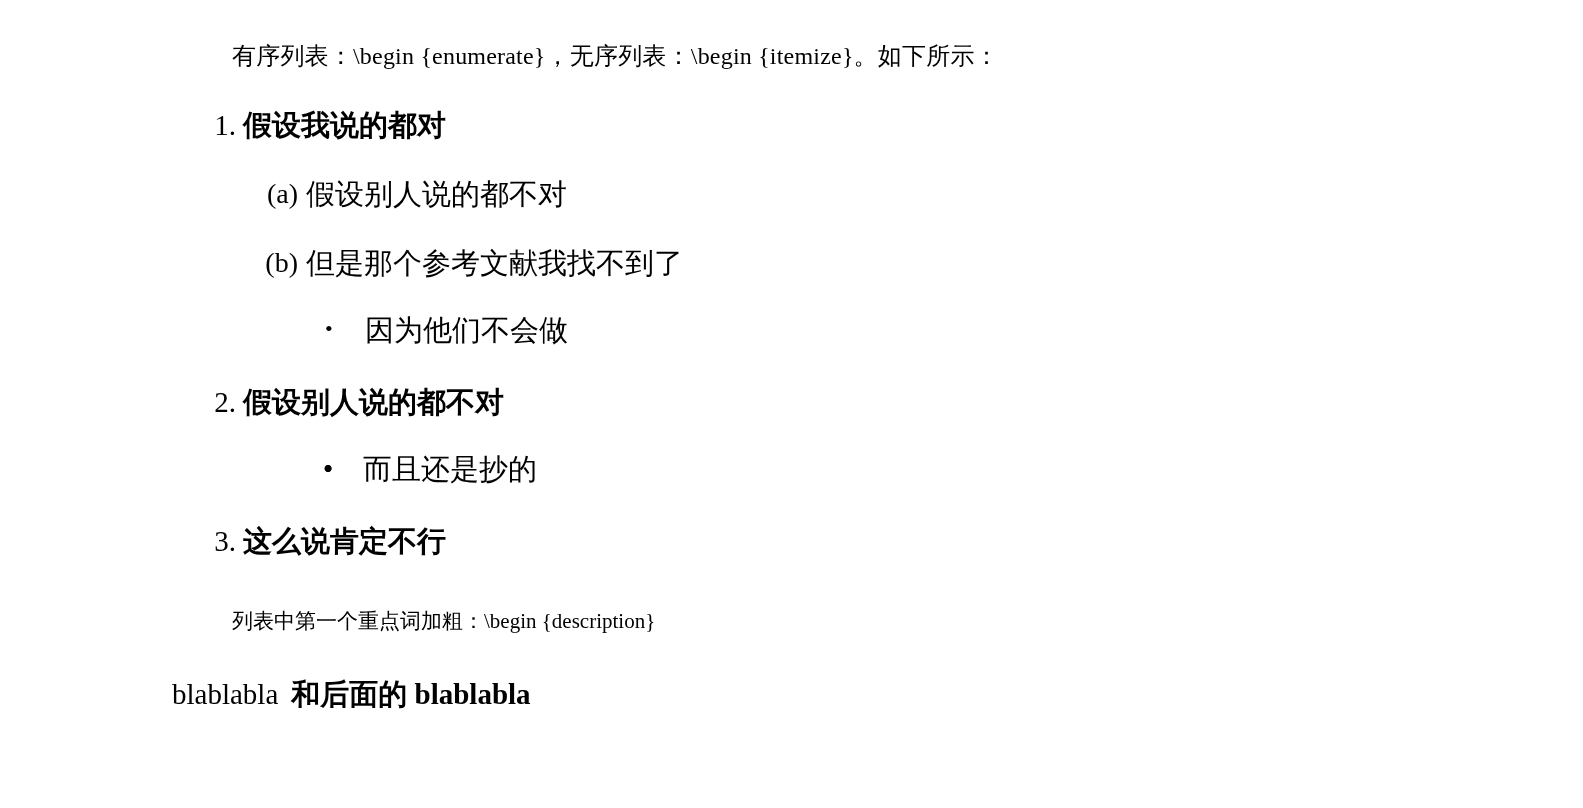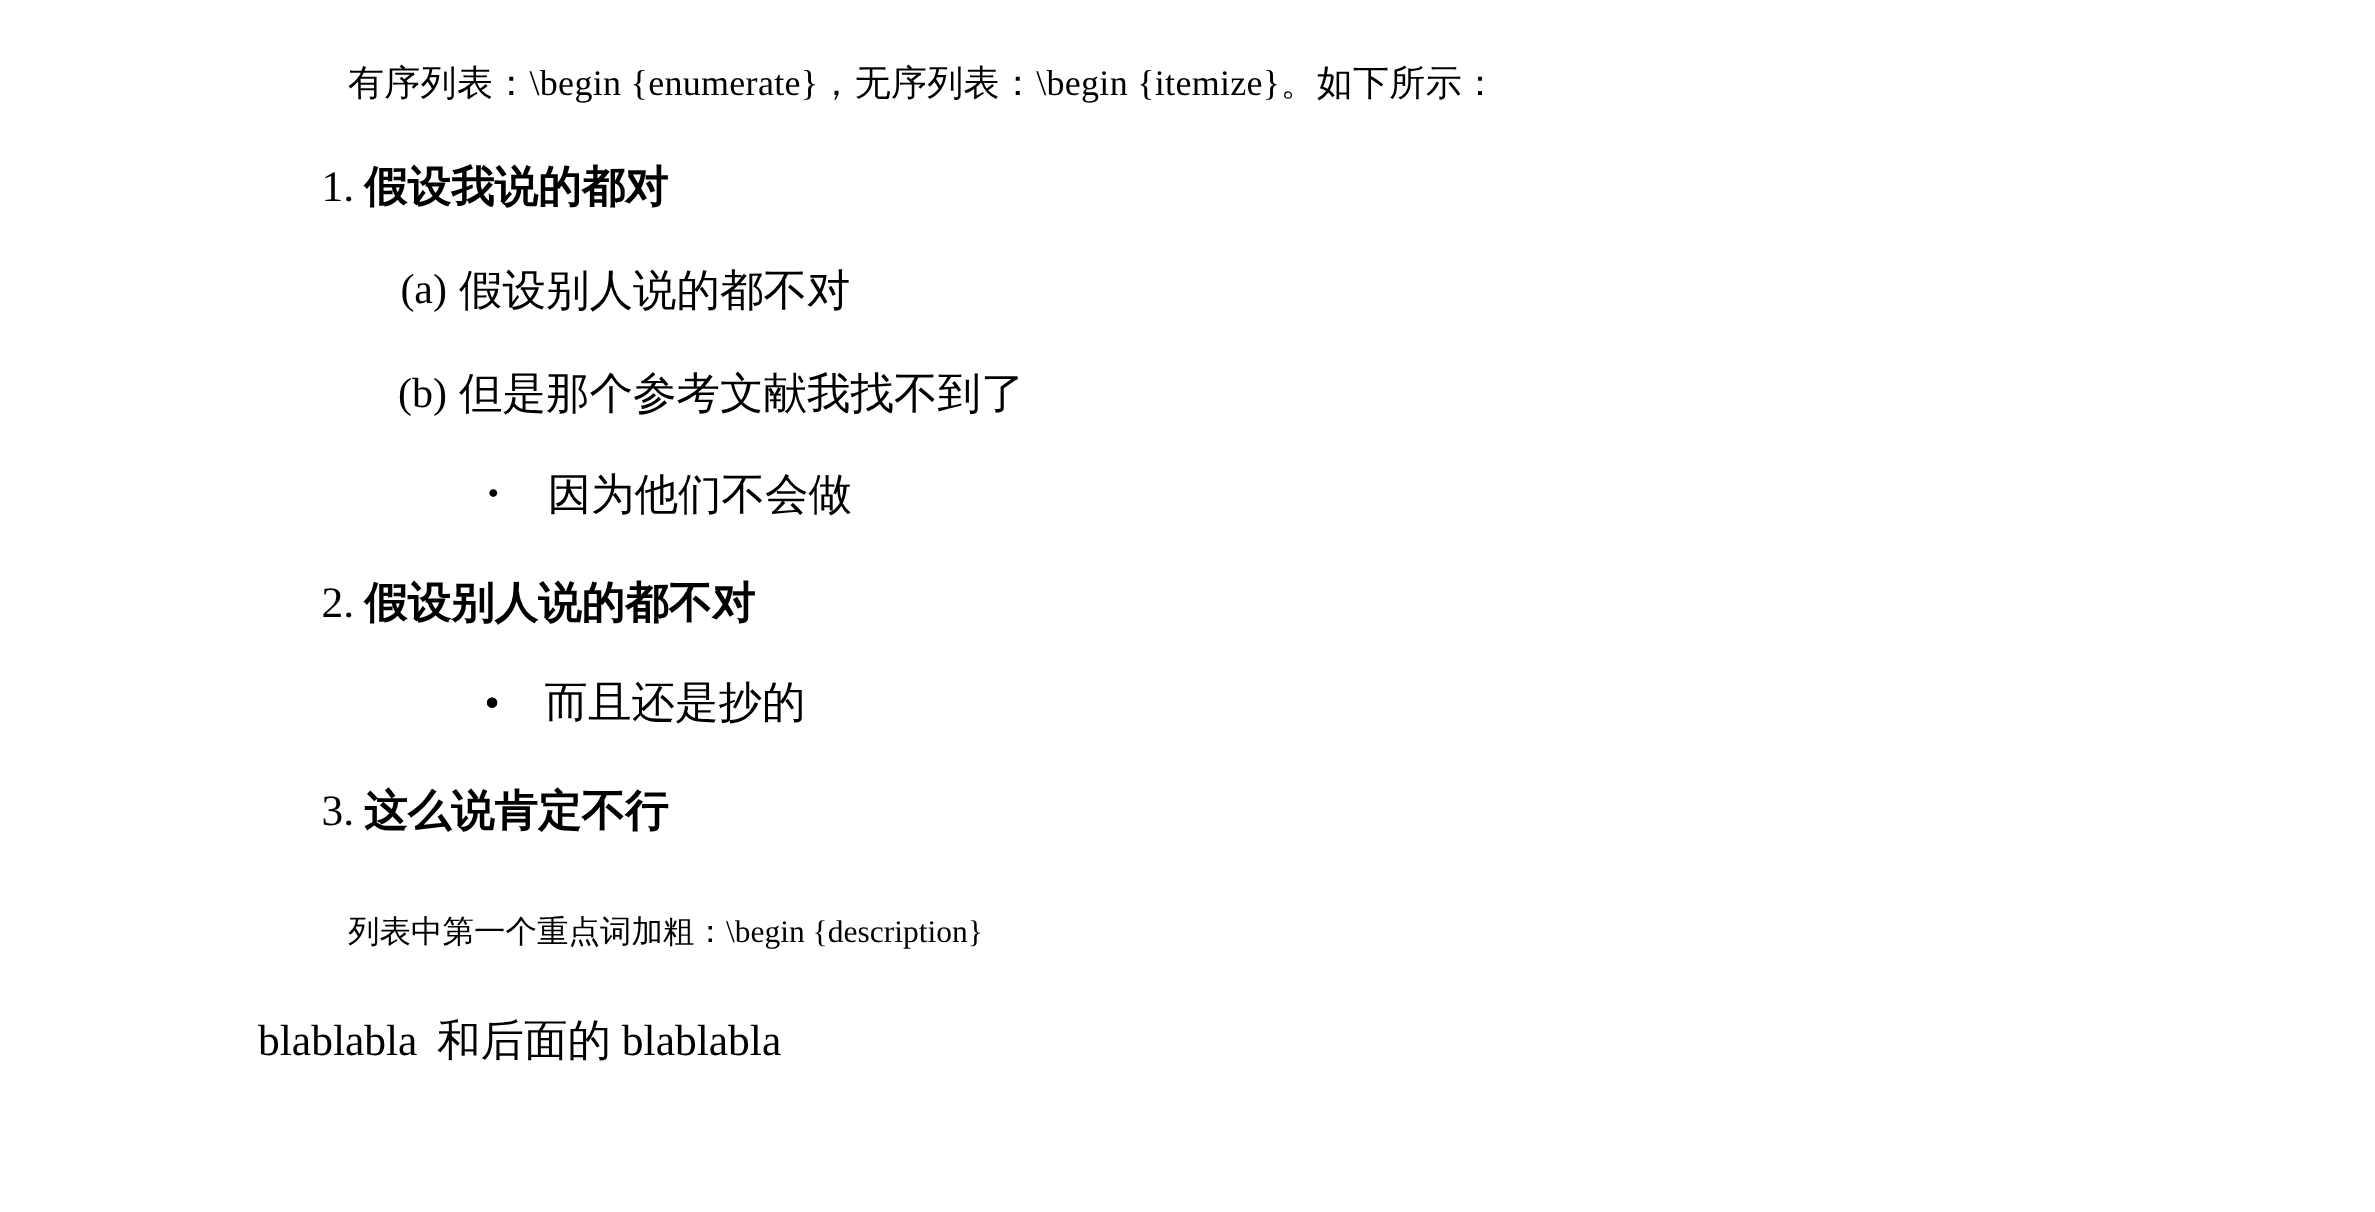--- a/index.html
+++ b/index.html
@@ -124,21 +124,21 @@
   dl.description .row {
     font-size: 29px;
     line-height: 1.0;
     padding-left: 172px;
     margin-top: 48px;
   }
   dl.description .term {
     font-weight: normal;
   }
   dl.description .def {
-    font-weight: normal;
+    font-weight: bold;
   }
   .gap-sm { display: inline-block; width: 13px; }
 </style>
 </head>
 <body>
 
 <div class="page">
 
   <p class="intro">有序列表：\begin {enumerate}，无序列表：\begin {itemize}。如下所示：</p>
 

